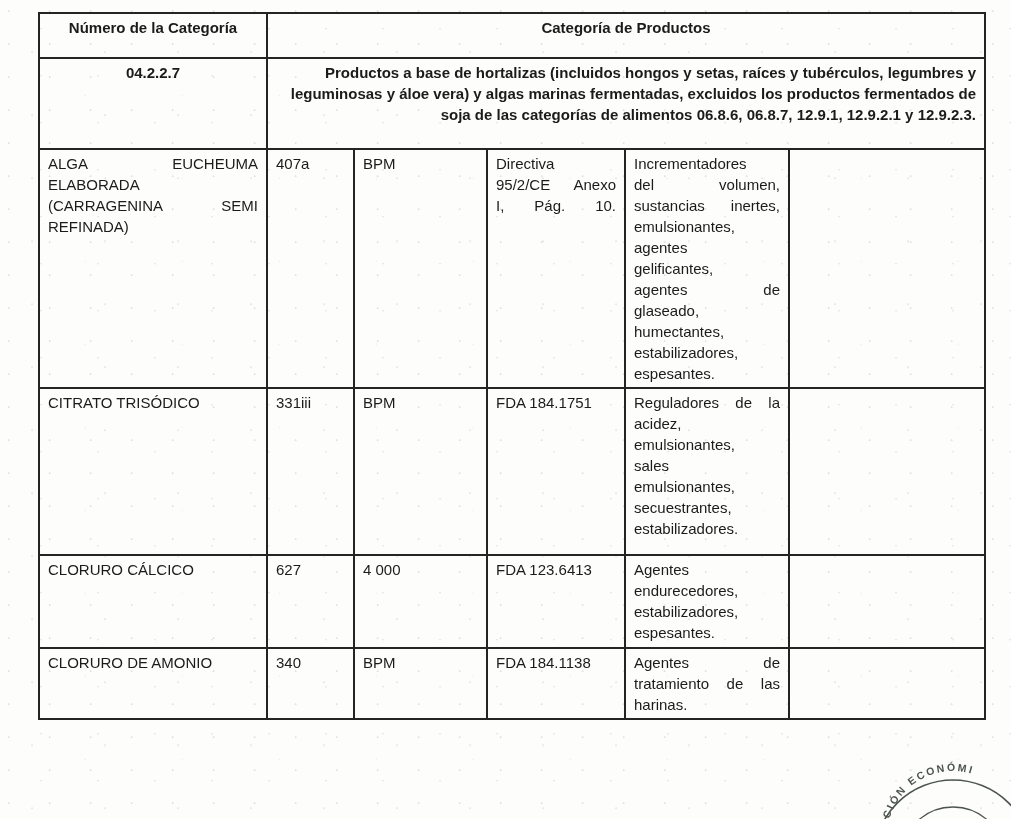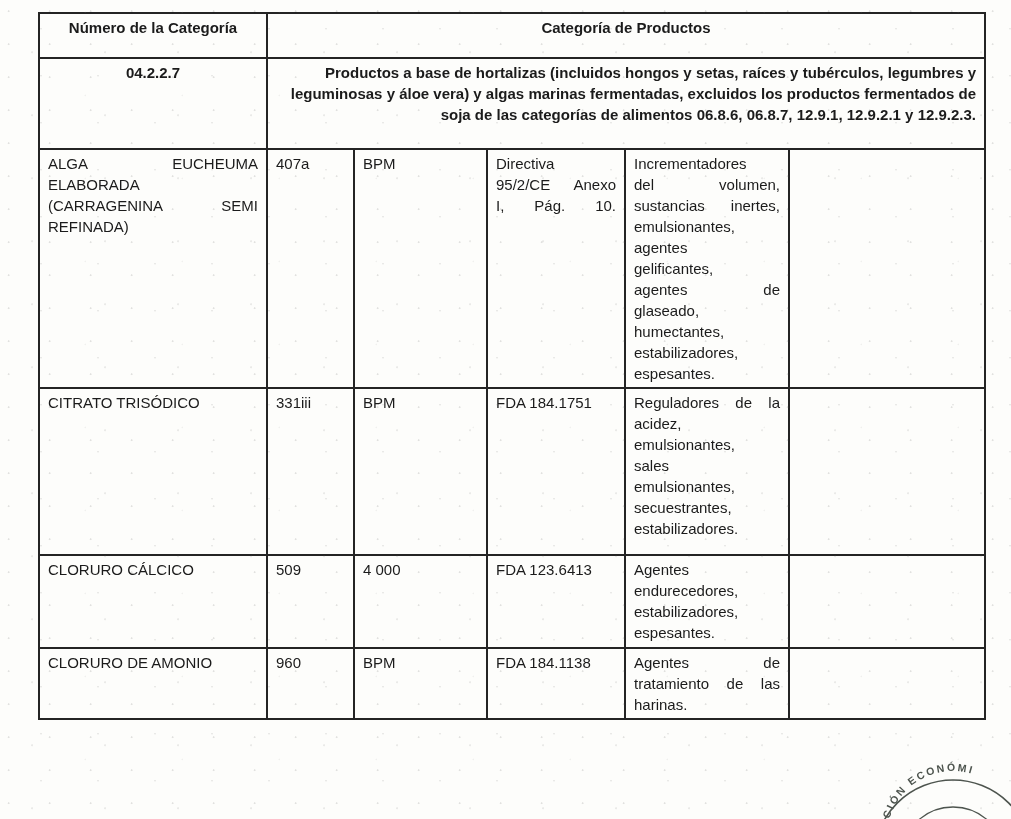--- a/index.html
+++ b/index.html
@@ -153,33 +153,33 @@
 emulsionantes,
 sales
 emulsionantes,
 secuestrantes,
 estabilizadores.</td>
       <td></td>
     </tr>
 
     <tr class="r-calcico">
       <td>CLORURO CÁLCICO</td>
-      <td>509</td>
+      <td>627</td>
       <td>4 000</td>
       <td>FDA 123.6413</td>
       <td class="just fun">Agentes
 endurecedores,
 estabilizadores,
 espesantes.</td>
       <td></td>
     </tr>
 
     <tr class="r-amonio">
       <td>CLORURO DE AMONIO</td>
-      <td>960</td>
+      <td>340</td>
       <td>BPM</td>
       <td>FDA 184.1138</td>
       <td class="just fun">Agentes de
 tratamiento de las
 harinas.</td>
       <td></td>
     </tr>
   </tbody>
     </table>
 

